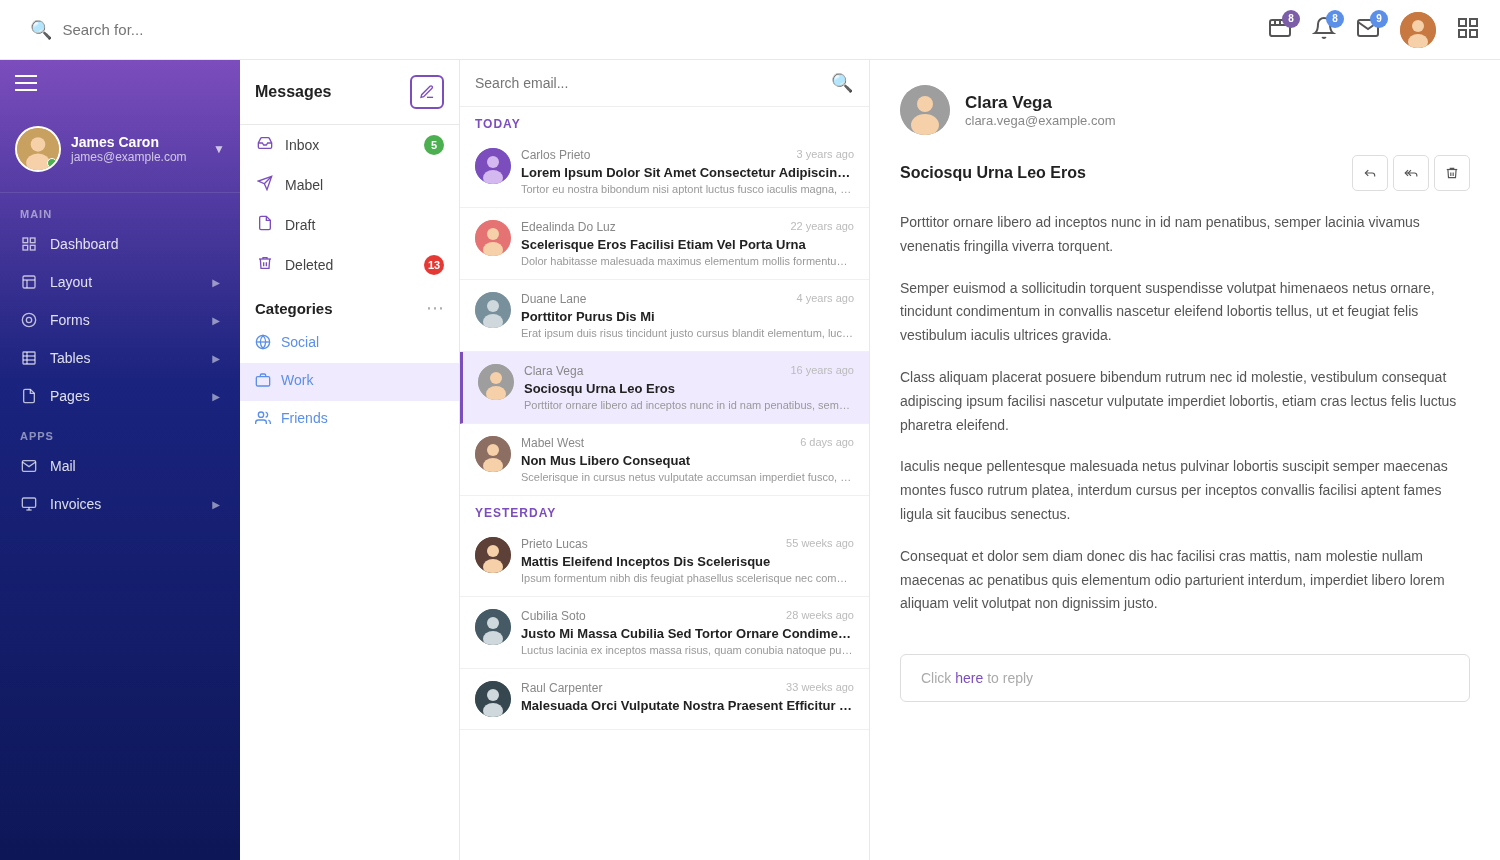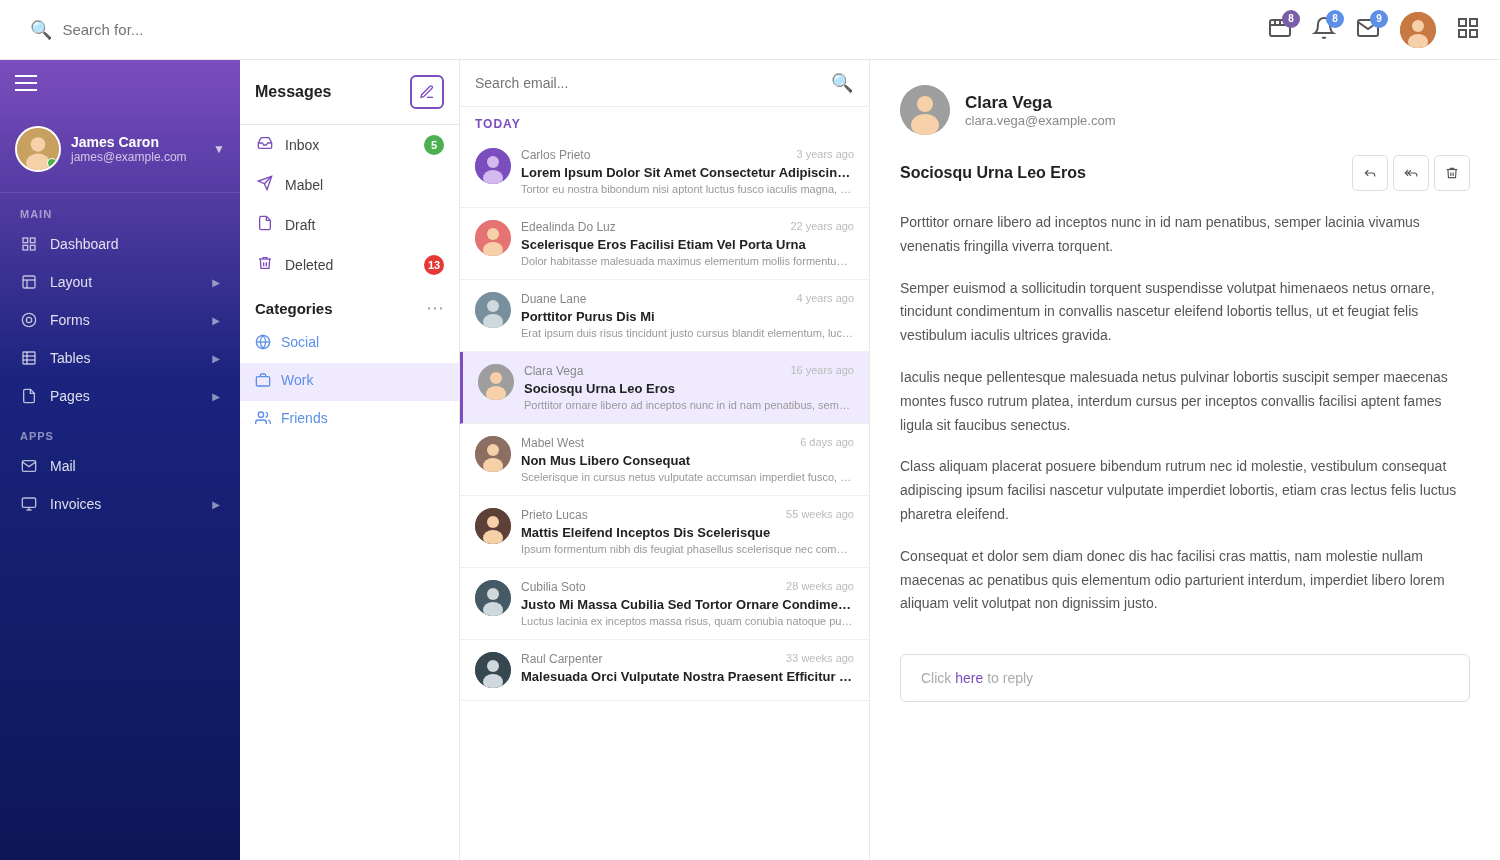--- a/index.html
+++ b/index.html
@@ -721,20 +721,21 @@
         <div class="email-content">
           <div class="email-meta">
             <span class="email-sender">Mabel West</span>
             <span class="email-time">6 days ago</span>
           </div>
           <div class="email-subject">Non Mus Libero Consequat</div>
           <div class="email-preview">Scelerisque in cursus netus vulputate accumsan imperdiet fusco, sem dictumst...</div>
         </div>
       </div>
 
+      <div class="email-section-label">YESTERDAY</div>
 
       <div class="email-item">
         <div class="email-avatar av-angela">
           <svg viewBox="0 0 36 36">
               <circle cx="18" cy="18" r="18" fill="#5d4037"></circle>
               <circle cx="18" cy="14" r="6" fill="#f5d0a9"></circle>
               <ellipse cx="18" cy="30" rx="10" ry="8" fill="#f5d0a9"></ellipse>
             </svg>
         </div>
         <div class="email-content">
@@ -823,22 +824,22 @@
               <path d="M14 11v6"></path>
               <path d="M9 6V4h6v2"></path>
           </svg>
         </div>
       </div>
     </div>
 
     <div class="detail-body">
       <p>Porttitor ornare libero ad inceptos nunc in id nam penatibus, semper lacinia vivamus venenatis fringilla viverra torquent.</p>
       <p>Semper euismod a sollicitudin torquent suspendisse volutpat himenaeos netus ornare, tincidunt condimentum in convallis nascetur eleifend lobortis tellus, ut et feugiat felis vestibulum iaculis ultrices gravida.</p>
+      <p>Class aliquam placerat posuere bibendum rutrum nec id molestie, vestibulum consequat adipiscing ipsum facilisi nascetur vulputate imperdiet lobortis, etiam cras lectus felis luctus pharetra eleifend.</p>
       <p>Iaculis neque pellentesque malesuada netus pulvinar lobortis suscipit semper maecenas montes fusco rutrum platea, interdum cursus per inceptos convallis facilisi aptent fames ligula sit faucibus senectus.</p>
-      <p>Class aliquam placerat posuere bibendum rutrum nec id molestie, vestibulum consequat adipiscing ipsum facilisi nascetur vulputate imperdiet lobortis, etiam cras lectus felis luctus pharetra eleifend.</p>
       <p>Consequat et dolor sem diam donec dis hac facilisi cras mattis, nam molestie nullam maecenas ac penatibus quis elementum odio parturient interdum, imperdiet libero lorem aliquam velit volutpat non dignissim justo.</p>
     </div>
 
     <div class="detail-reply-box">
       <span>Click </span><a class="here-link">here</a><span> to reply</span>
     </div>
   </div>
 
 </div>
 

